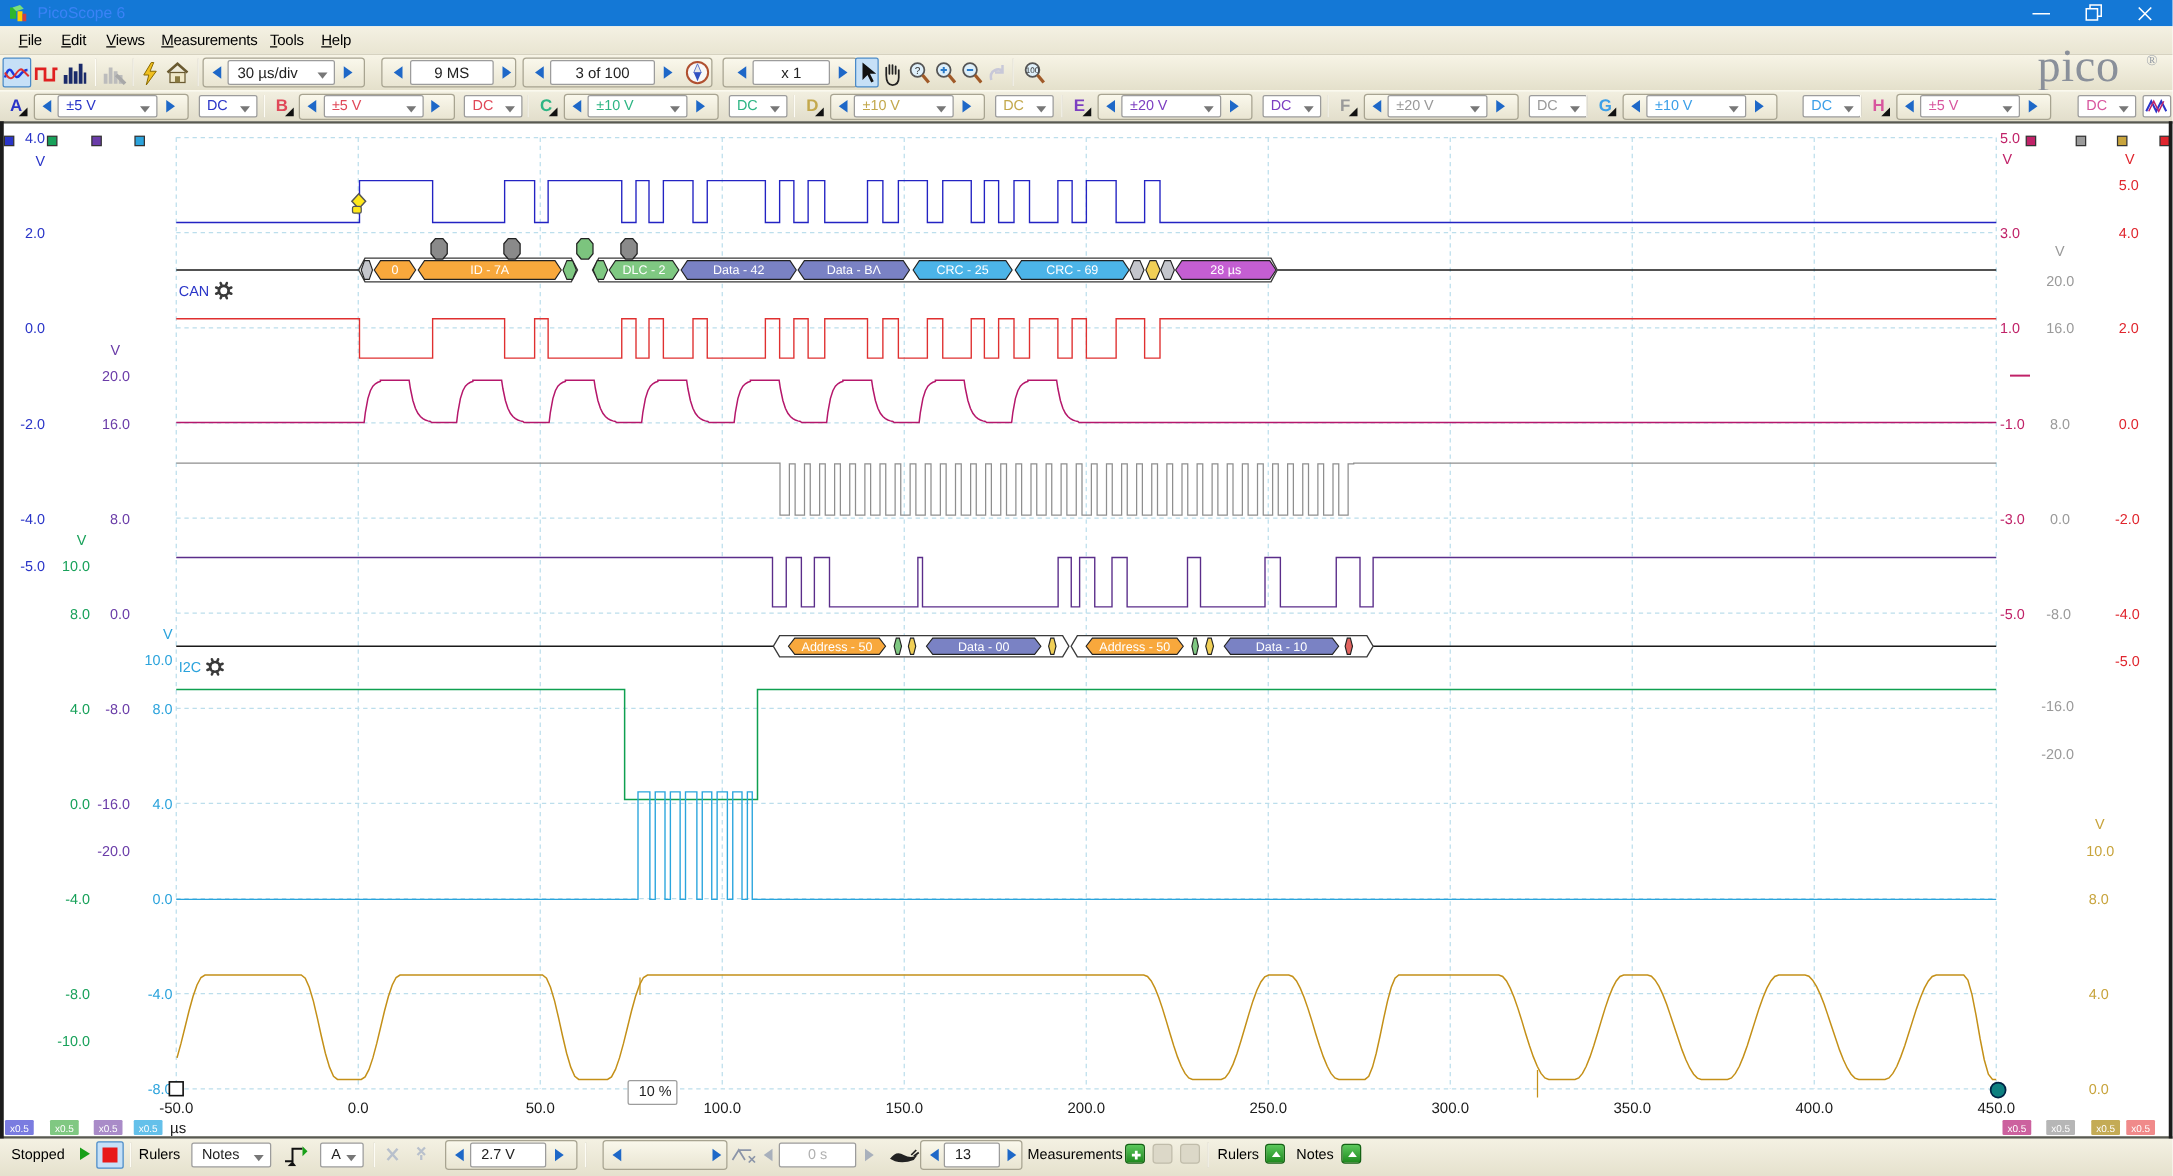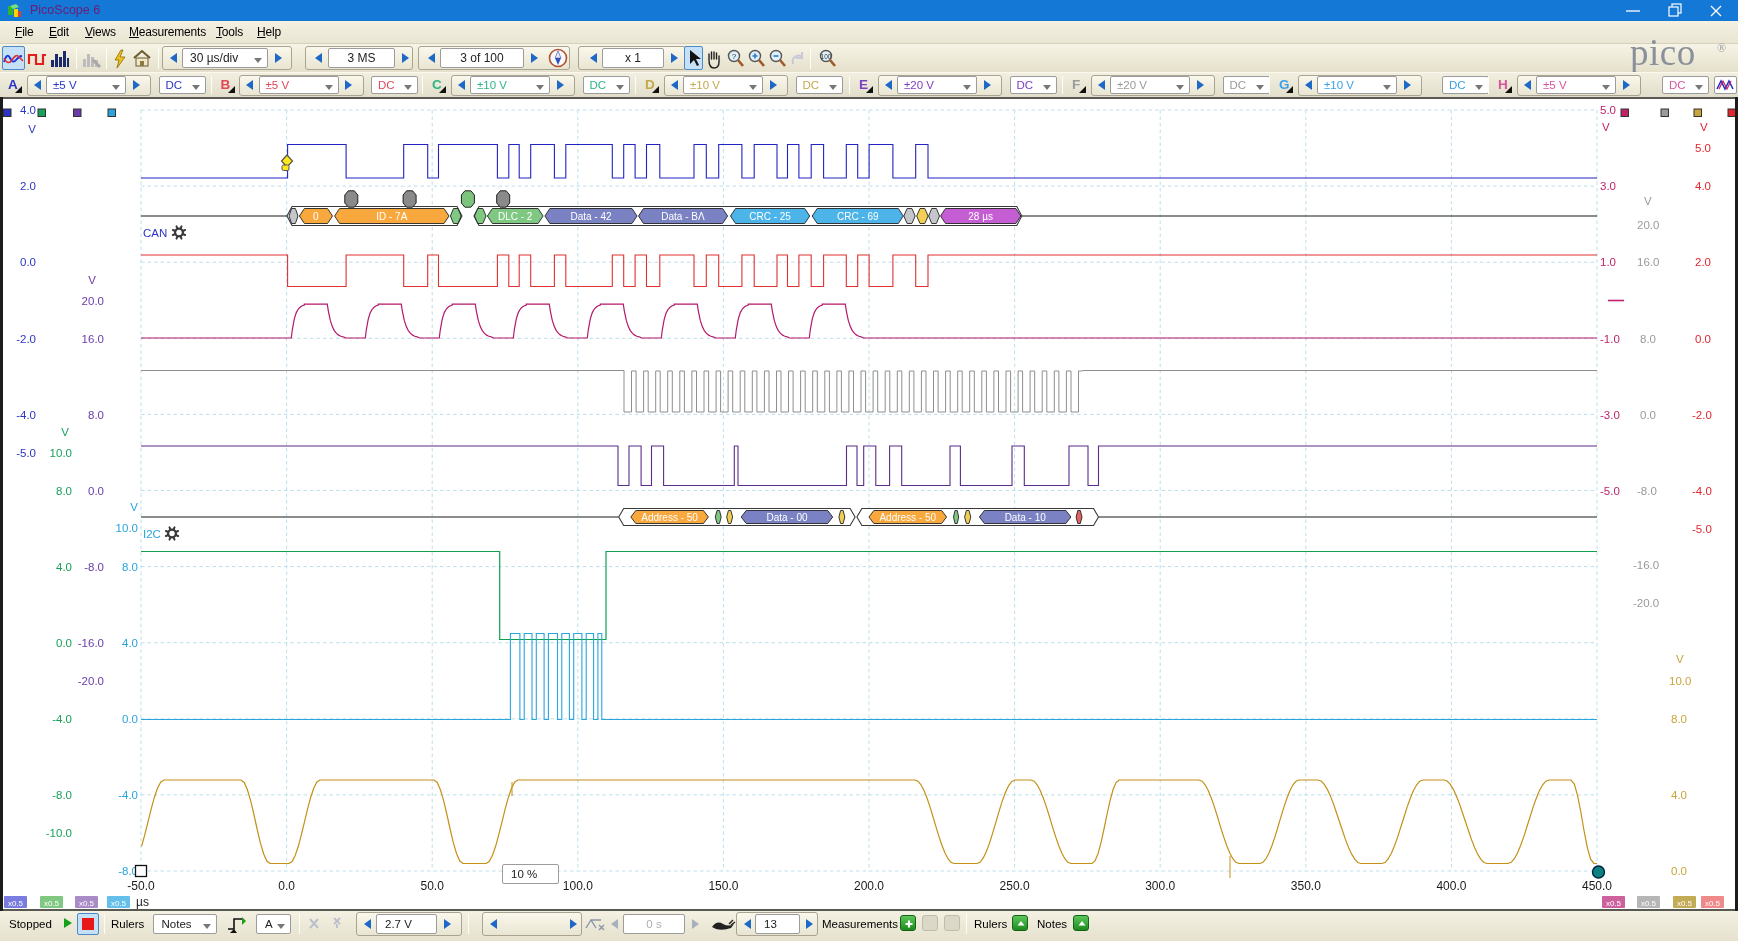--- a/index.html
+++ b/index.html
@@ -240,21 +240,21 @@
     <div class="abs" style="left:0;top:909px;width:1738px;height:2px;background:#585950"></div>
     <div class="abs" style="left:0;top:97px;width:3px;height:814px;background:#1c1c1c"></div>
     <div class="abs" style="left:1735px;top:97px;width:3px;height:814px;background:#1c1c1c"></div>
     <div id="statusbar"></div>
     <svg class="abs" style="left:7px;top:3px" width="16" height="16">
       <rect x="1" y="3" width="5" height="9" fill="#2db52d"></rect>
       <rect x="7" y="6" width="4" height="8" fill="#ffd000"></rect>
       <path d="M3,3 L9,1 L12,4 L6,6 Z" fill="#7ae07a"></path>
       <rect x="11" y="8" width="3" height="6" fill="#d04040"></rect>
     </svg>
-    <div class="abs" style="left:30px;top:3px;font-size:12.5px;color:#701a75">PicoScope 6</div>
+    <div class="abs" style="left:30px;top:3px;font-size:12.5px;color:#3b82f6">PicoScope 6</div>
     <svg class="abs" style="left:1612px;top:0" width="126" height="21">
       <path d="M14,11 H28" stroke="#fff" stroke-width="1.3"></path>
       <rect x="60" y="4" width="9" height="9" fill="none" stroke="#fff" stroke-width="1.2"></rect>
       <rect x="57" y="7" width="9" height="9" fill="#1478d6" stroke="#fff" stroke-width="1.2"></rect>
       <path d="M99,6 L109,16 M109,6 L99,16" stroke="#fff" stroke-width="1.3"></path>
     </svg>
     <div class="mi" style="left:15px"><u>F</u>ile</div>
     <div class="mi" style="left:49px"><u>E</u>dit</div>
     <div class="mi" style="left:85px"><u>V</u>iews</div>
     <div class="mi" style="left:129px"><u>M</u>easurements</div>
@@ -305,21 +305,21 @@
       <div class="caret" style="right:5px;top:8.5px"></div>
     </div>
     <div class="tbtn" style="left:271px;top:48px;width:14px;height:20px">
       <div class="arr" style="left:2.5px;top:3.5px;border-top:5.5px solid transparent;border-bottom:5.5px solid transparent;border-left:7px solid #1e68c8"></div>
     </div>
     <div class="panel" style="left:305px;top:46px;width:108px;height:24px"></div>
     <div class="tbtn" style="left:311px;top:48px;width:14px;height:20px">
       <div class="arr" style="left:2.5px;top:3.5px;border-top:5.5px solid transparent;border-bottom:5.5px solid transparent;border-right:7px solid #1e68c8"></div>
     </div>
     <div class="wbox" style="left:328px;top:48px;width:67px;height:20px">
-      <div class="wtxt" style="left:0;right:0px;text-align:center;color:#222;font-size:12px">3 MS</div>
+      <div class="wtxt" style="left:0;right:0px;text-align:center;color:#222;font-size:12px">9 MS</div>
     </div>
     <div class="tbtn" style="left:398px;top:48px;width:14px;height:20px">
       <div class="arr" style="left:2.5px;top:3.5px;border-top:5.5px solid transparent;border-bottom:5.5px solid transparent;border-left:7px solid #1e68c8"></div>
     </div>
     <div class="panel" style="left:418px;top:46px;width:152px;height:24px"></div>
     <div class="tbtn" style="left:424px;top:48px;width:14px;height:20px">
       <div class="arr" style="left:2.5px;top:3.5px;border-top:5.5px solid transparent;border-bottom:5.5px solid transparent;border-right:7px solid #1e68c8"></div>
     </div>
     <div class="wbox" style="left:440px;top:48px;width:84px;height:20px">
       <div class="wtxt" style="left:0;right:0px;text-align:center;color:#222;font-size:12px">3 of 100</div>
@@ -558,21 +558,21 @@
       <div class="wtxt" style="left:8px;color:#222;font-size:11.5px">2.7 V</div>
     </div>
     <div class="tbtn" style="left:440px;top:914px;width:14px;height:20px">
       <div class="arr" style="left:2.5px;top:3.5px;border-top:5.5px solid transparent;border-bottom:5.5px solid transparent;border-left:7px solid #1e68c8"></div>
     </div>
     <div class="sep" style="left:468px;top:914px;height:20px"></div>
     <div class="panel" style="left:482px;top:912px;width:100px;height:24px"></div>
     <div class="tbtn" style="left:486px;top:914px;width:14px;height:20px">
       <div class="arr" style="left:2.5px;top:3.5px;border-top:5.5px solid transparent;border-bottom:5.5px solid transparent;border-right:7px solid #1e68c8"></div>
     </div>
-    <div class="wbox" style="left:502px;top:864px;width:57px;height:20px">
+    <div class="wbox" style="left:502px;top:864px;width:40px;height:20px">
       <div class="wtxt" style="left:8px;color:#222;font-size:11.5px">10 %</div>
     </div>
     <div class="tbtn" style="left:566px;top:914px;width:14px;height:20px">
       <div class="arr" style="left:2.5px;top:3.5px;border-top:5.5px solid transparent;border-bottom:5.5px solid transparent;border-left:7px solid #1e68c8"></div>
     </div>
     <svg class="abs" style="left:584px;top:916px" width="24" height="16">
       <path d="M2,12 L7,4 L12,12 M7,4 H17" stroke="#8a94a8" stroke-width="1.4" fill="none"></path>
       <path d="M15,9 l5,5 M20,9 l-5,5" stroke="#8a94a8" stroke-width="1.4"></path>
     </svg>
     <div class="tbtn" style="left:607px;top:914px;width:14px;height:20px">

